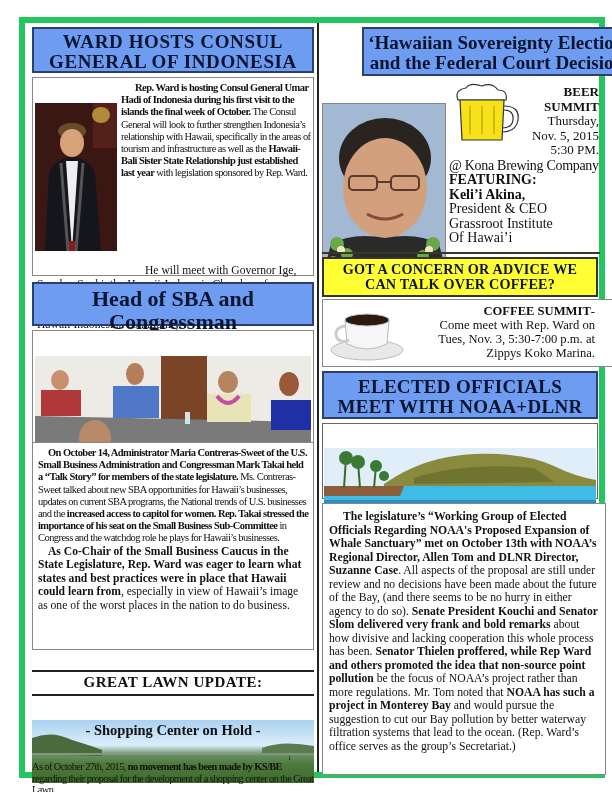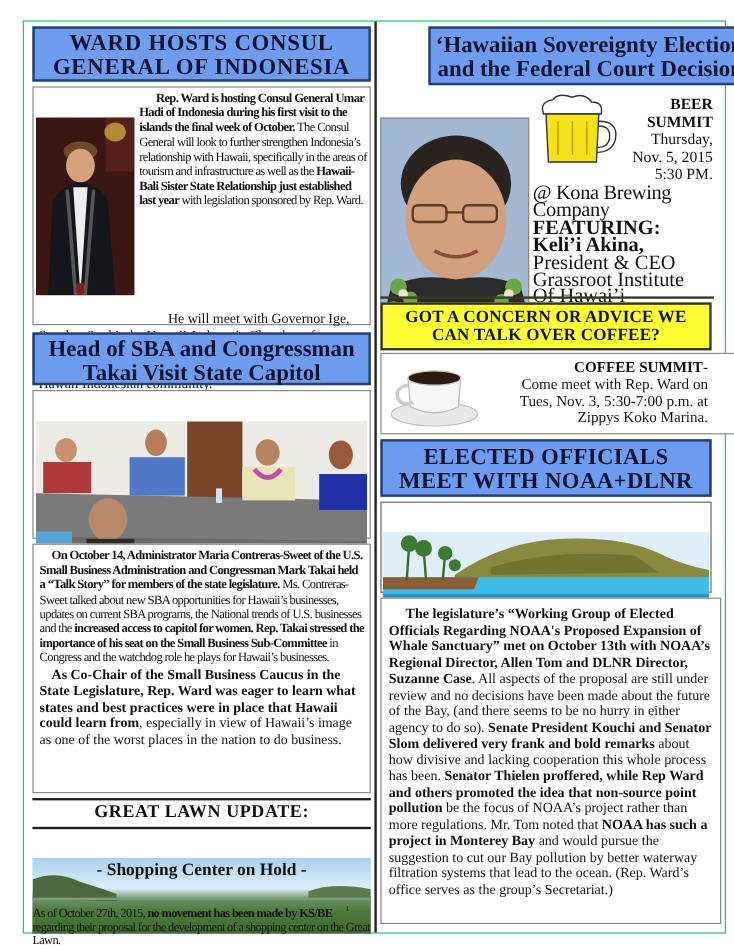--- a/index.html
+++ b/index.html
@@ -1,21 +1,21 @@
 <!DOCTYPE html>
 <html><head>
   <meta charset="utf-8">
   <style>
     * { box-sizing: border-box; margin: 0; padding: 0; }
     html, body { width: 612px; height: 792px; background: #ffffff; overflow: hidden; }
     body { font-family: "Liberation Serif", "DejaVu Serif", serif; color: #111; position: relative; }
 
     .frame {
       position: absolute; left: 19px; top: 17px; width: 586px; height: 761px;
-      border: 1px solid #22c55e; background: #fff;
+      border: 6px solid #22c55e; background: #fff;
     }
     .col-divider { position: absolute; left: 292px; top: 0; width: 2px; height: 100%; background: #222; }
 
     .banner {
       position: absolute; background: #6e9cf0; border: 2px solid #2b3f70;
       text-align: center; font-weight: bold; color: #0b1430; line-height: 1.05;
     }
     .banner.yellow { background: #ffff33; border-color: #333; }
     .box { position: absolute; border: 1.5px solid #888; background: #fff; }
 
@@ -55,21 +55,21 @@
       </svg>
     </div>
     <div style="position:absolute; left:88px; top:4px; width:190px;">
       <p class="txt cond indent">
         <b>Rep. Ward is hosting Consul General Umar Hadi of Indonesia during his first visit to the islands the final week of October.</b><span> The Consul General will look to further strengthen Indonesia’s relationship with Hawaii, specifically in the areas of tourism and infrastructure as well as the </span><b>Hawaii-Bali Sister State Relationship just established last year</b><span> with legislation sponsored by Rep. Ward.</span>
       </p>
     </div>
     <p class="txt reg" style="position:absolute; left:4px; top:138px; width:276px; text-indent:108px; font-size:11.6px; line-height:13.6px;">He will meet with Governor Ige, Speaker Souki, the Hawaii-Indonesia Chamber of Commerce and make an appearance at University of Hawaii’s East-West Center and host a dinner for the Hawaii Indonesian community.</p>
   </div>
 
-  <div class="banner" style="left:7px; top:259px; width:282px; height:44px; font-size:19px; padding-top:3px; font-family:'Liberation Serif',serif;">
+  <div class="banner" style="left:7px; top:259px; width:282px; height:44px; font-size:22px; padding-top:3px; font-family:'Liberation Serif',serif;">
     <div>Head of SBA and Congressman</div>
     <div>Takai Visit State Capitol</div>
   </div>
 
   <div class="box" style="left:7px; top:307px; width:282px; height:124px;">
     <div class="photo" style="left:2px; top:2px; width:276px; height:118px; background:#e9e6e0;">
       <svg width="276" height="118" viewBox="0 0 276 118">
         <rect x="0" y="0" width="276" height="118" fill="#ecebe6"></rect>
         <rect x="126" y="0" width="46" height="68" fill="#7a4426"></rect>
         <rect x="0" y="68" width="276" height="50" fill="#6c6c6c"></rect>
@@ -84,21 +84,21 @@
         <ellipse cx="254" cy="28" rx="10" ry="12" fill="#9a5a3a"></ellipse>
         <rect x="236" y="44" width="40" height="30" fill="#1f2fa6"></rect>
         <ellipse cx="60" cy="82" rx="16" ry="18" fill="#b88a6a"></ellipse>
         <rect x="42" y="98" width="40" height="20" fill="#2a2a2a"></rect>
         <rect x="0" y="92" width="30" height="26" fill="#58a6d8"></rect>
         <rect x="150" y="56" width="5" height="12" fill="#cfe3ee"></rect>
       </svg>
     </div>
   </div>
 
-  <div class="box" style="left:7px; top:435px; width:282px; height:208px; padding:4px 4px 0 5px;">
+  <div class="box" style="left:7px; top:419px; width:282px; height:208px; padding:4px 4px 0 5px;">
     <p class="txt cond" style="text-indent:10px;">
       <b>On October 14, Administrator Maria Contreras-Sweet of the U.S. Small Business Administration and Congressman Mark Takai held a “Talk Story” for members of the state legislature.</b><span> Ms. Contreras-Sweet talked about new SBA opportunities for Hawaii’s businesses, updates on current SBA programs, the National trends of U.S. businesses and the </span><b>increased access to capitol for women.  Rep. Takai stressed the importance of his seat on the Small Business Sub-Committee</b><span> in Congress and the watchdog role he plays for Hawaii’s businesses.</span>
     </p>
     <p class="txt" style="font-size:11.6px; line-height:13.6px; text-indent:10px;">
       <b>As Co-Chair of the Small Business Caucus in the State Legislature, Rep. Ward was eager to learn what states and best practices were in place that Hawaii could learn from</b><span>, especially in view of Hawaii’s image as one of the worst places in the nation to do business.</span>
     </p>
   </div>
 
   <div style="position:absolute; left:7px; top:647px; width:282px; height:2px; background:#222;"></div>
   <div style="position:absolute; left:7px; top:651px; width:282px; text-align:center; font-size:15px; font-weight:bold; letter-spacing:0.5px;">GREAT LAWN UPDATE:</div>
@@ -164,21 +164,21 @@
   <div style="position:absolute; left:424px; top:62px; width:150px;">
     <div style="text-align:right; font-size:13px; line-height:14.5px;">
       <div style="font-weight:bold;">BEER</div>
       <div style="font-weight:bold;">SUMMIT</div>
       <div>Thursday,</div>
       <div>Nov. 5, 2015</div>
       <div>5:30 PM.</div>
     </div>
   </div>
 
-  <div style="position:absolute; left:424px; top:136px; width:152px; font-size:17px; line-height:14.4px;">
+  <div style="position:absolute; left:424px; top:136px; width:152px; font-size:14px; line-height:14.4px;">
     <div style="letter-spacing:-0.3px;">@ Kona Brewing Company</div>
     <div style="font-weight:bold;">FEATURING:</div>
     <div style="font-weight:bold;">Keli’i Akina,</div>
     <div>President &amp; CEO</div>
     <div>Grassroot Institute</div>
     <div>Of Hawai’i</div>
   </div>
 
   <div style="position:absolute; left:297px; top:229px; width:278px; height:2px; background:#3a3a20;"></div>
 

